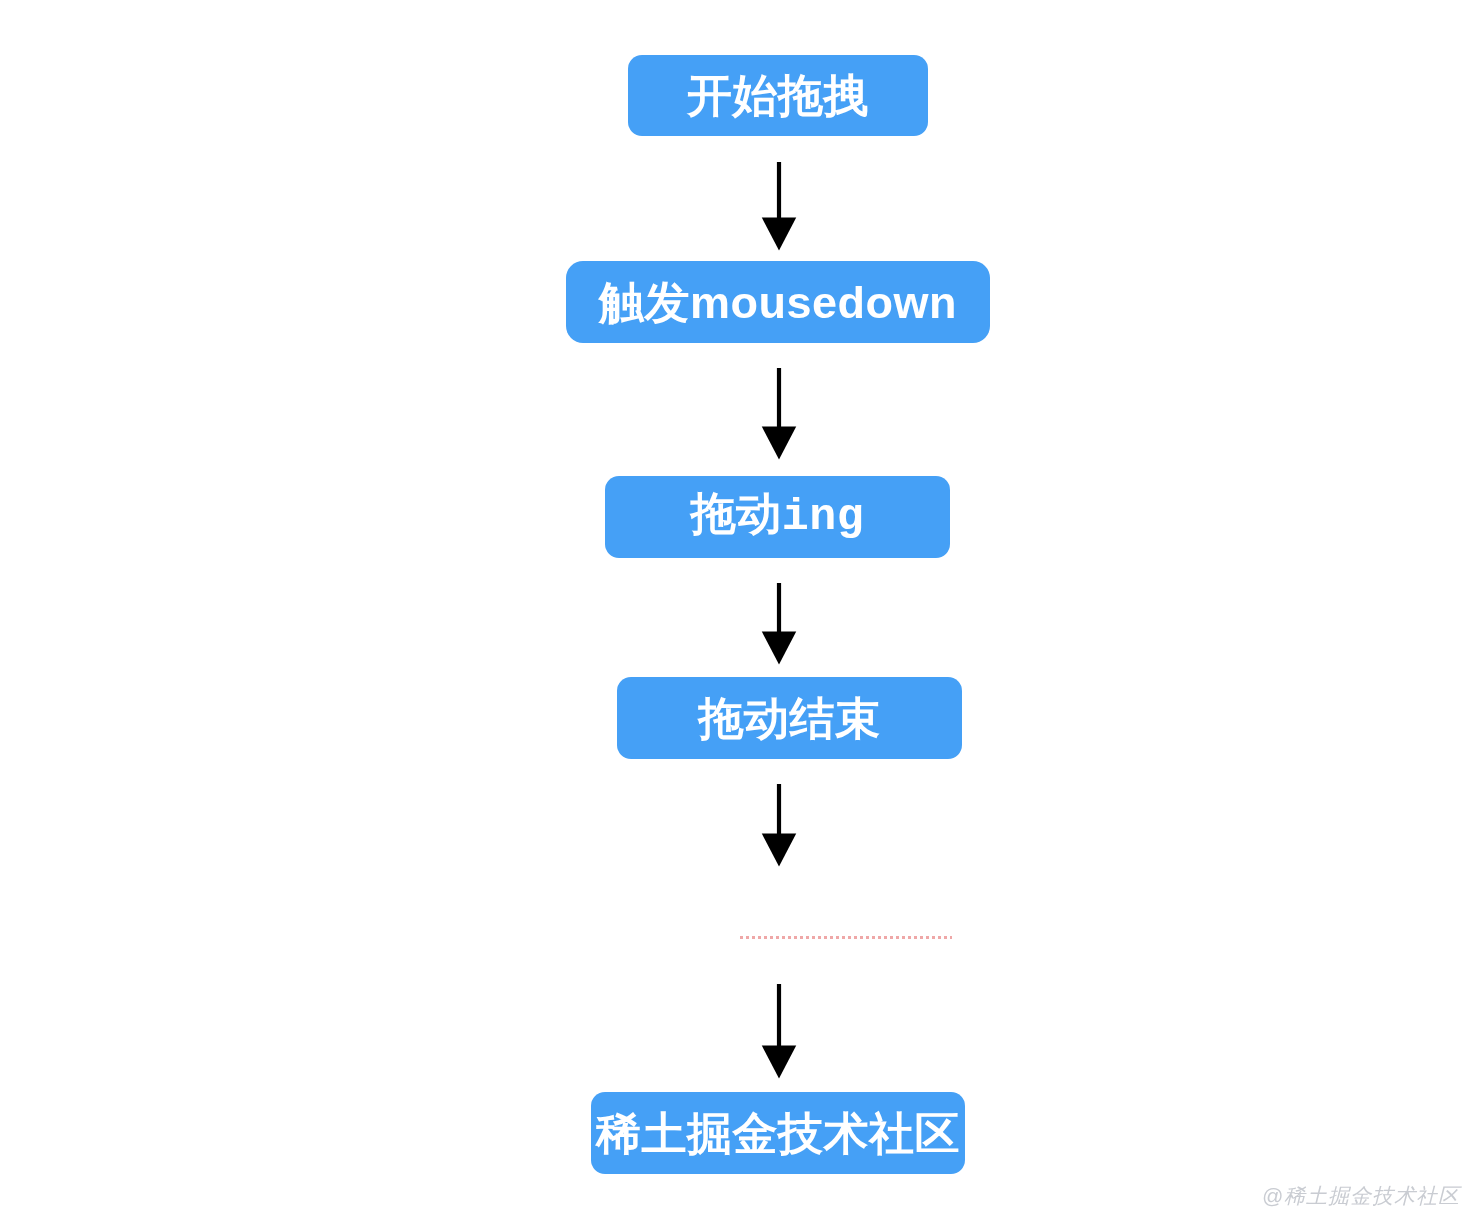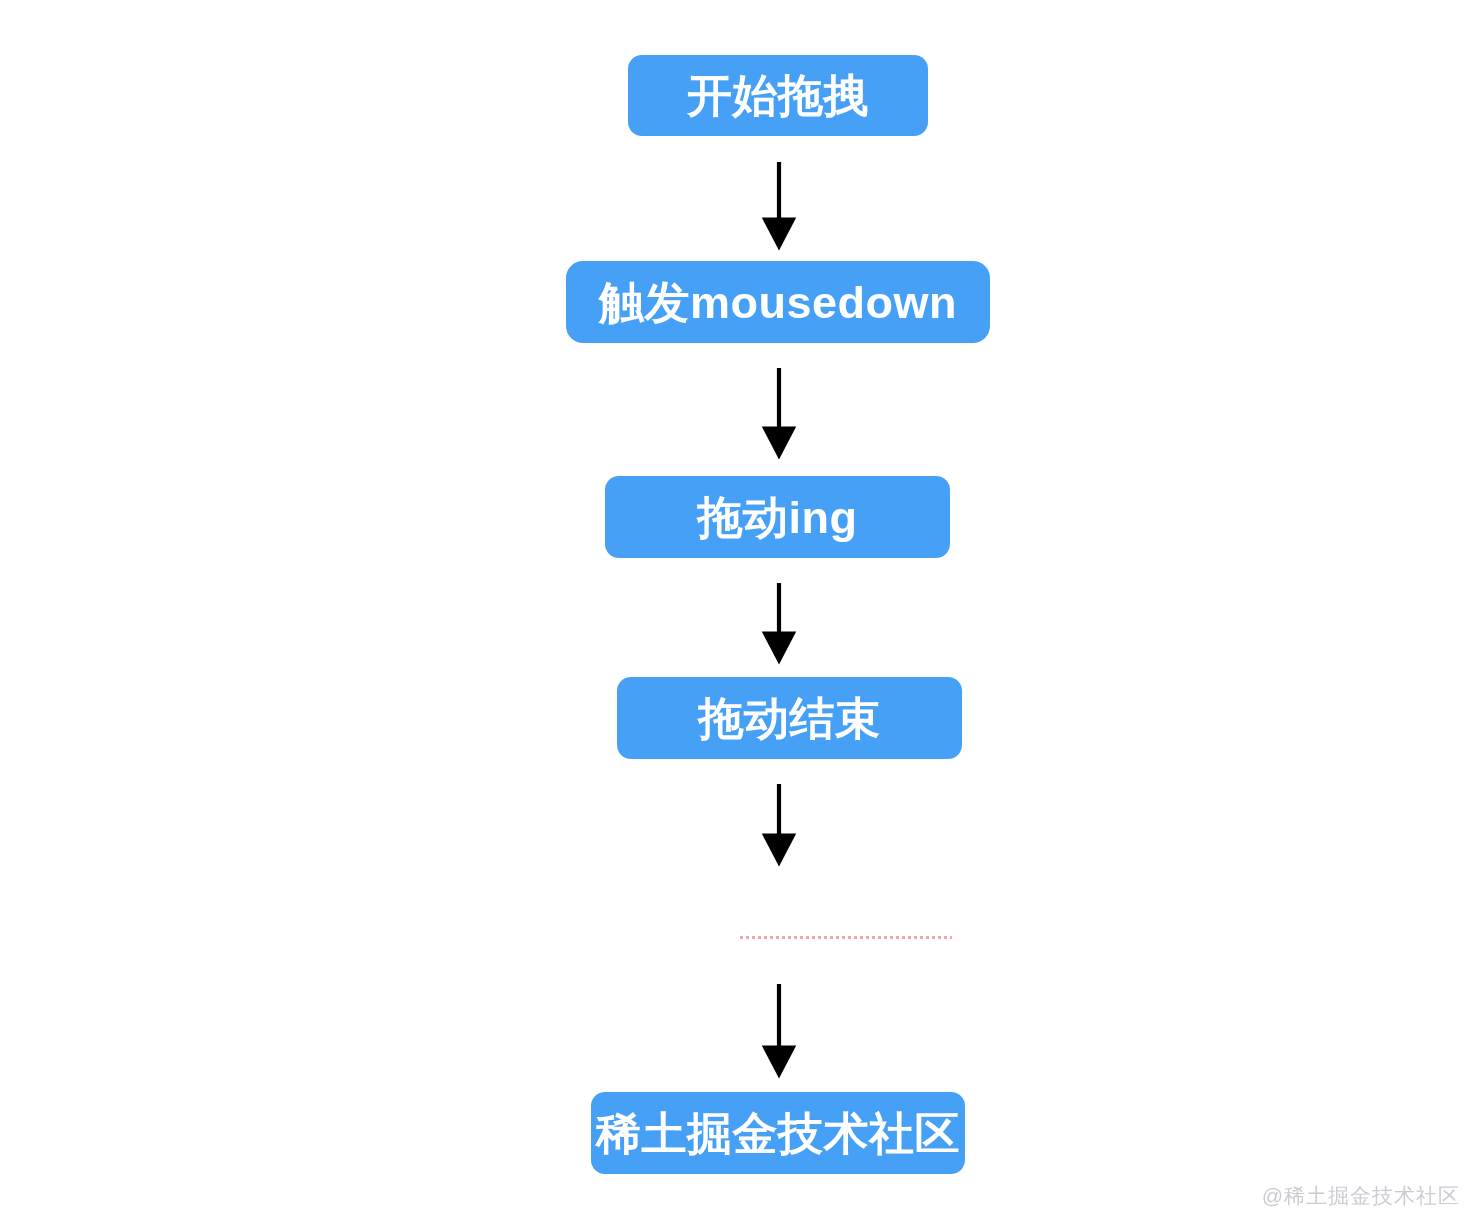--- a/index.html
+++ b/index.html
@@ -39,21 +39,21 @@
 
   .node-label {
     line-height: 1;
     white-space: nowrap;
     text-align: center;
   }
 
   
   .node-1 { left: 628px; top: 55px;   width: 300px; height: 81px;  font-size: 45px; }
   .node-2 { left: 566px; top: 261px;  width: 424px; height: 82px;  font-size: 45px; border-radius: 17px; }
-  .node-3 { left: 605px; top: 476px;  width: 345px; height: 82px;  font-size: 45px; }
+  .node-3 { left: 605px; top: 476px;  width: 345px; height: 82px;  font-size: 45px; font-family: Liberation Mono, monospace; }
   .node-4 { left: 617px; top: 677px;  width: 345px; height: 82px;  font-size: 45px; }
   .node-5 { left: 592px; top: 877px;  width: 373px; height: 82px;  font-size: 45px; }
   .node-6 { left: 591px; top: 1092px; width: 374px; height: 82px;  font-size: 45px; }
 
   .connector {
     position: absolute;
     left: 0;
     top: 0;
     width: 1480px;
     height: 1232px;
@@ -62,20 +62,21 @@
 
   .watermark {
     position: absolute;
     right: 20px;
     bottom: 22px;
     color: #c9ccd2;
     font-size: 21px;
     letter-spacing: 1px;
     white-space: nowrap;
     user-select: none;
+    font-style: italic;
   }
 
   
   .squiggle-underline {
     position: absolute;
     left: 740px;
     top: 936px;
     width: 212px;
     height: 3px;
     background: repeating-linear-gradient(

